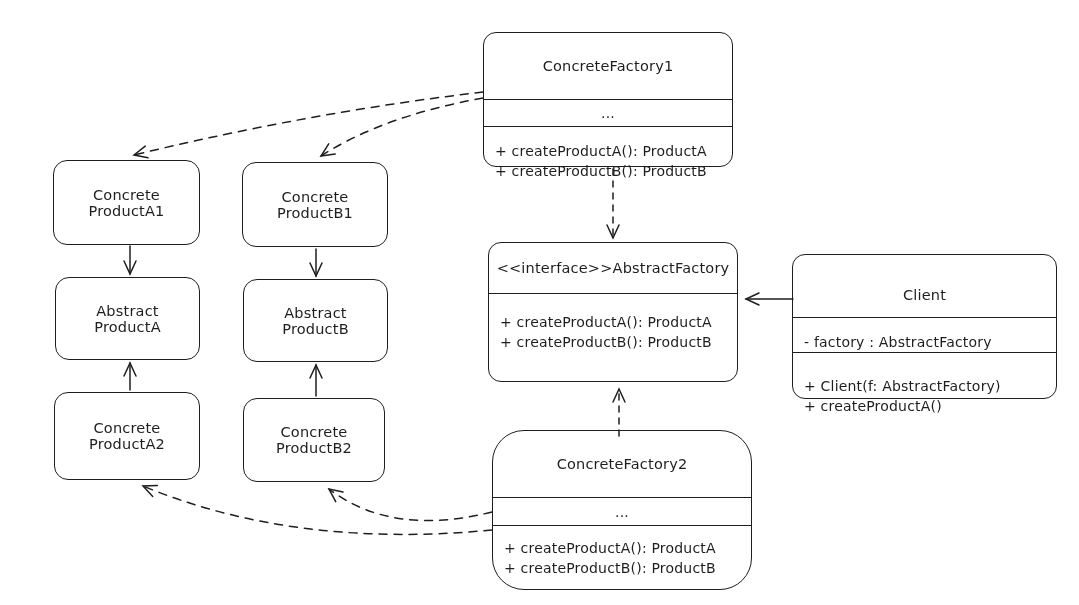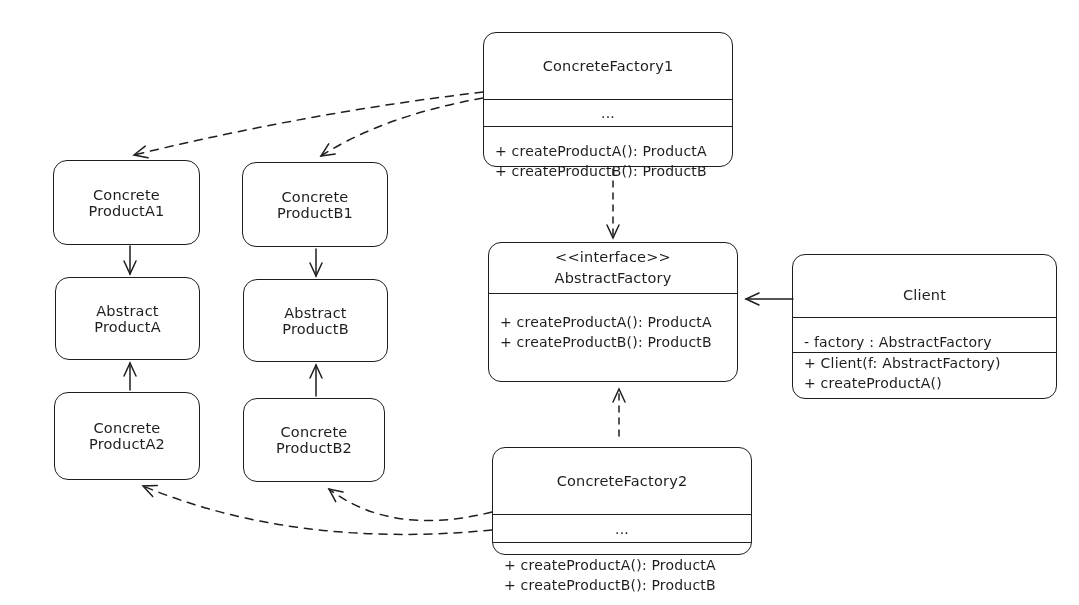--- a/index.html
+++ b/index.html
@@ -22,21 +22,21 @@
     letter-spacing: 0.2px;
   }
   .sec { box-sizing: border-box; }
   .sec.divided { border-top: 1.4px solid #1e1e1e; }
   .sec.center {
     display: flex; align-items: center; justify-content: center;
     text-align: center;
     margin-top: 18px;
   }
   .sec.header2 {
-    display: flex; flex-direction: column; align-items: center; justify-content: center;
+    display: flex; flex-direction: row; align-items: center; justify-content: center;
     line-height: 21px;
   }
   .sec.members { padding-left: 11px; line-height: 20px; }
   .title-text { font-size: 14.5px; }
   .product-box {
     position: absolute;
     box-sizing: border-box;
     border: 1.6px solid #1e1e1e;
     border-radius: 14px;
     background: #ffffff;
@@ -86,27 +86,27 @@
       <div>+ createProductA(): ProductA</div>
       <div>+ createProductB(): ProductB</div>
     </div>
   </div>
 
   <div class="uml-box" style="left:792px; top:254px; width:265px; height:145px;">
     <div class="sec center title-text" style="height:44px">Client</div>
     <div class="sec divided members" style="height:35px; display:flex; align-items:flex-end;">
       <div>- factory : AbstractFactory</div>
     </div>
-    <div class="sec divided members" style="padding-top:0">
+    <div class="sec divided members" style="padding-top:23px">
       <div>+ Client(f: AbstractFactory)</div>
       <div>+ createProductA()</div>
     </div>
   </div>
 
-  <div class="uml-box" style="left:492px; top:447px; width:260px; height:108px;">
+  <div class="uml-box" style="left:492px; top:430px; width:260px; height:160px;border-radius:32px;">
     <div class="sec center title-text" style="height:30px">ConcreteFactory2</div>
     <div class="sec divided center" style="height:28px">...</div>
     <div class="sec divided members" style="padding-top:12px">
       <div>+ createProductA(): ProductA</div>
       <div>+ createProductB(): ProductB</div>
     </div>
   </div>
 
   <div class="product-box" style="left:53px; top:160px; width:147px; height:85px;">
     <div class="product-label">Concrete

